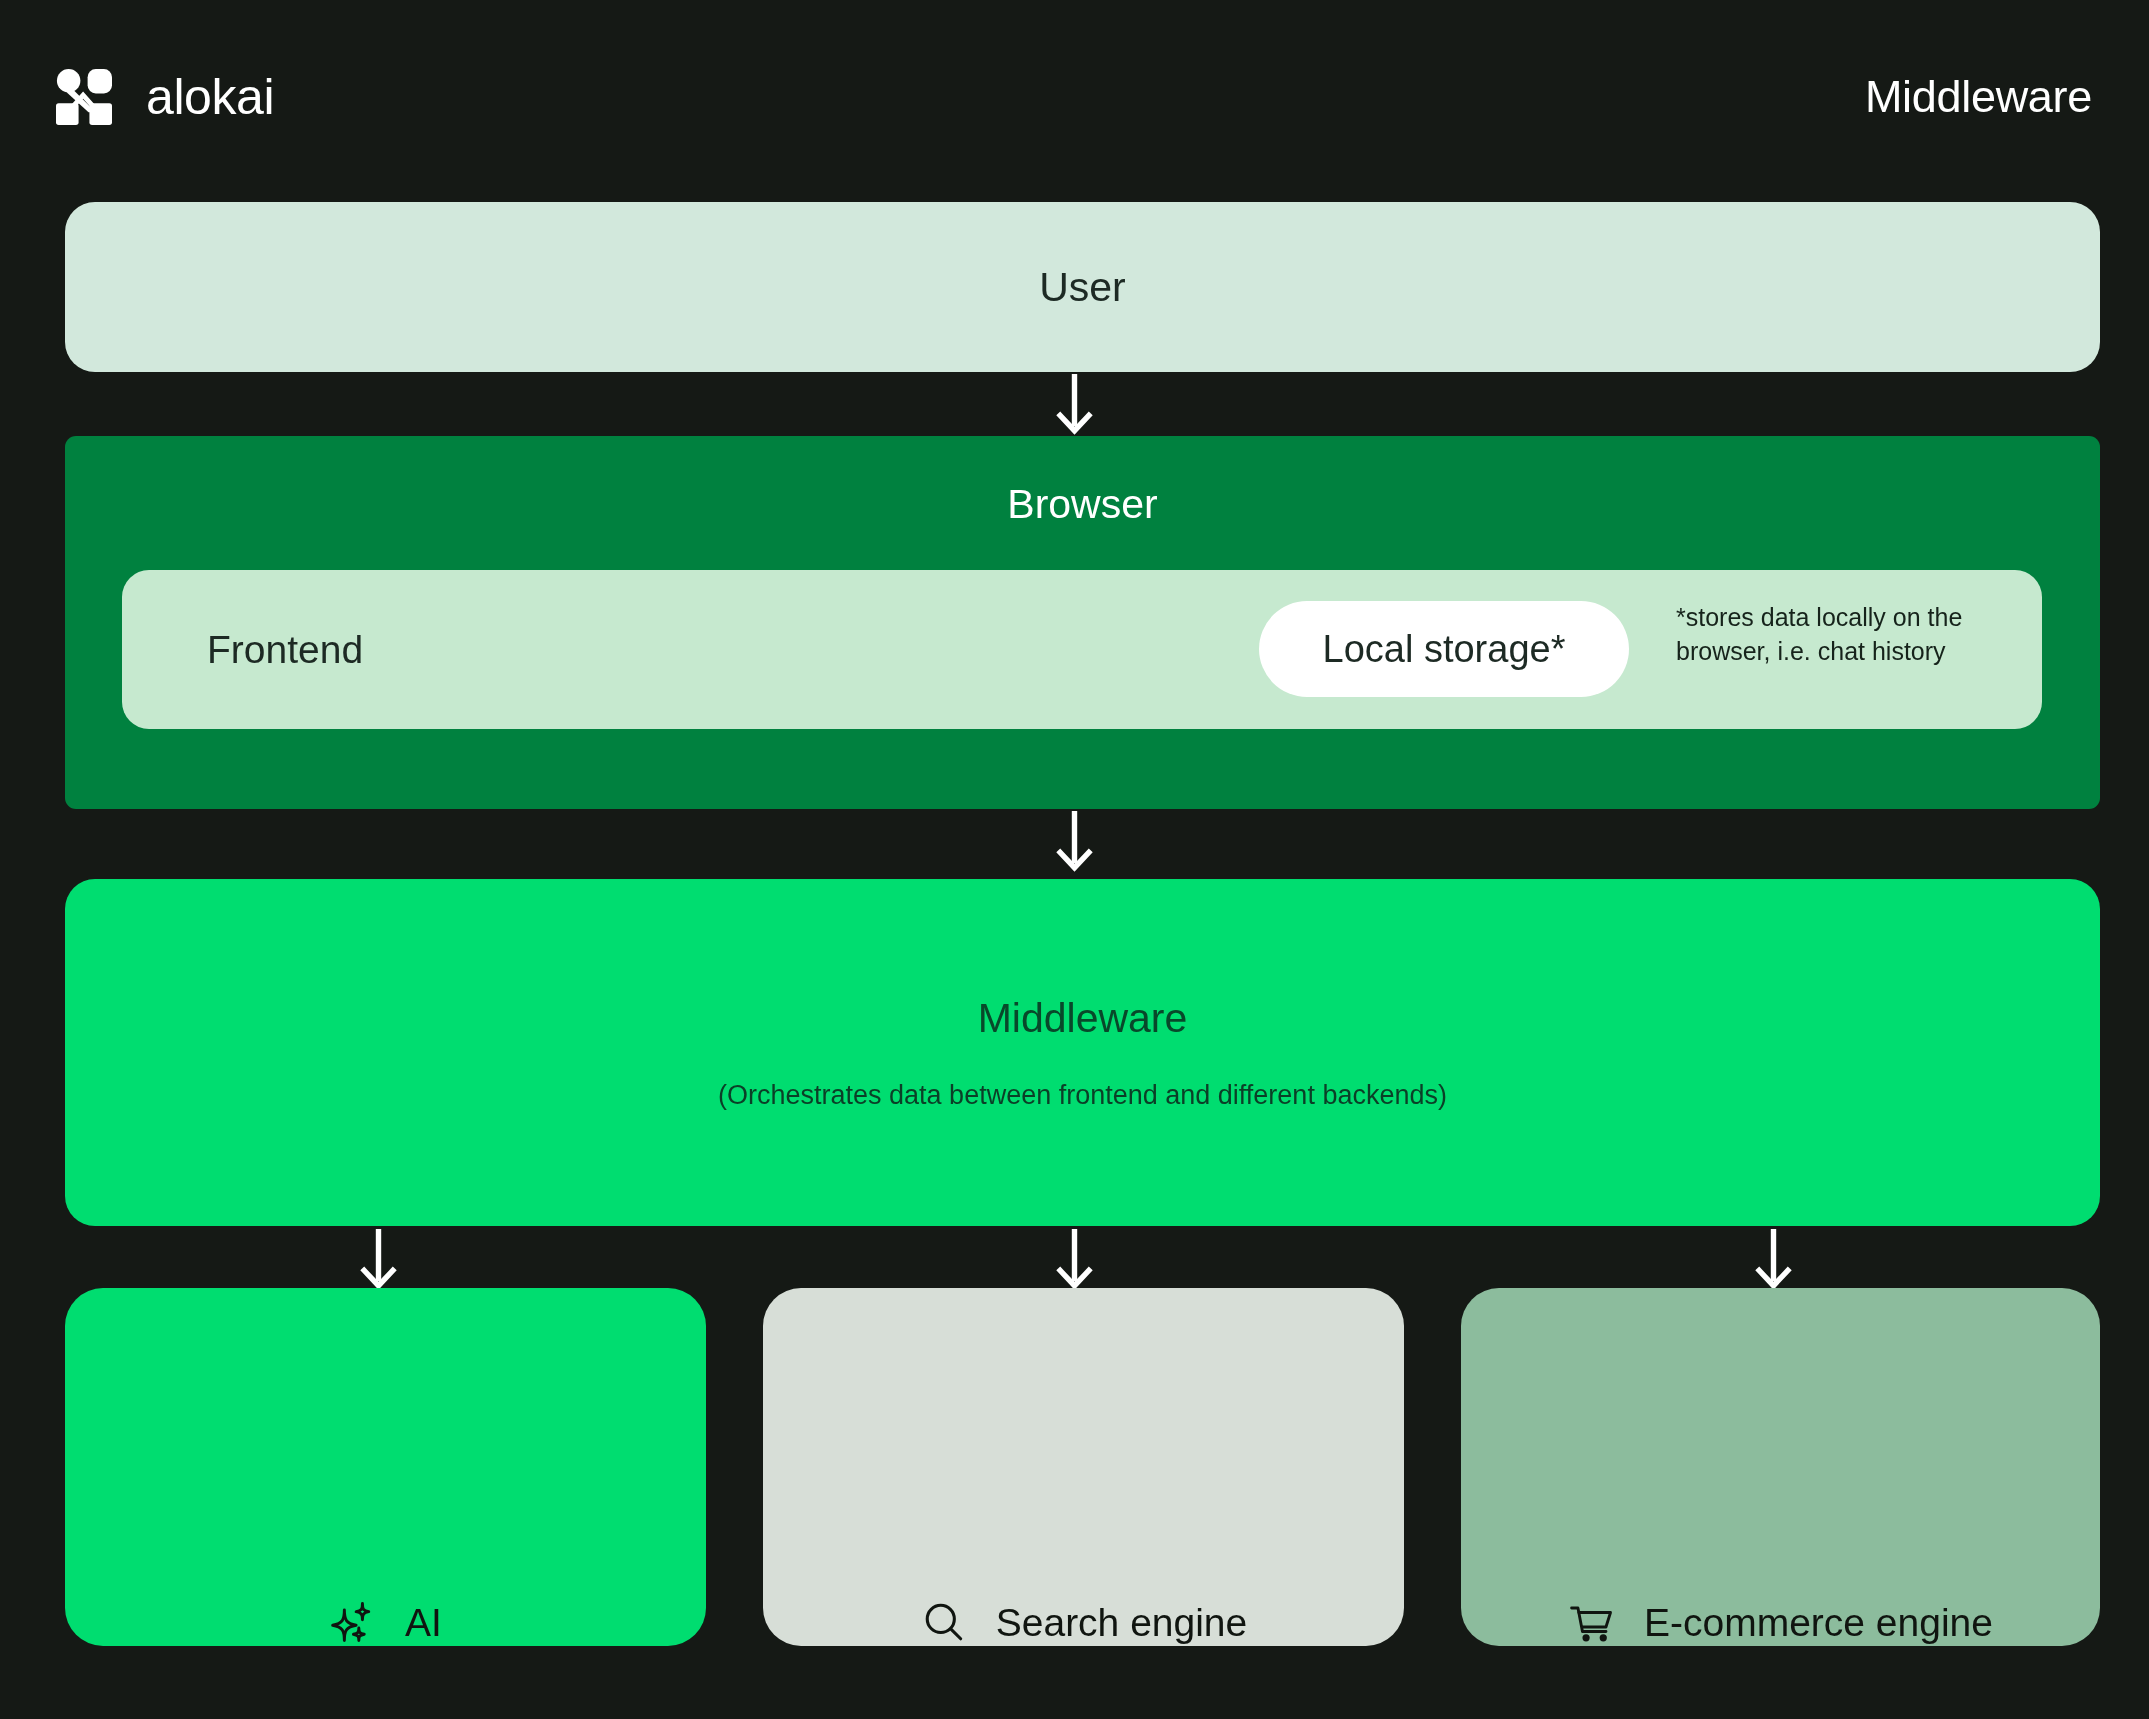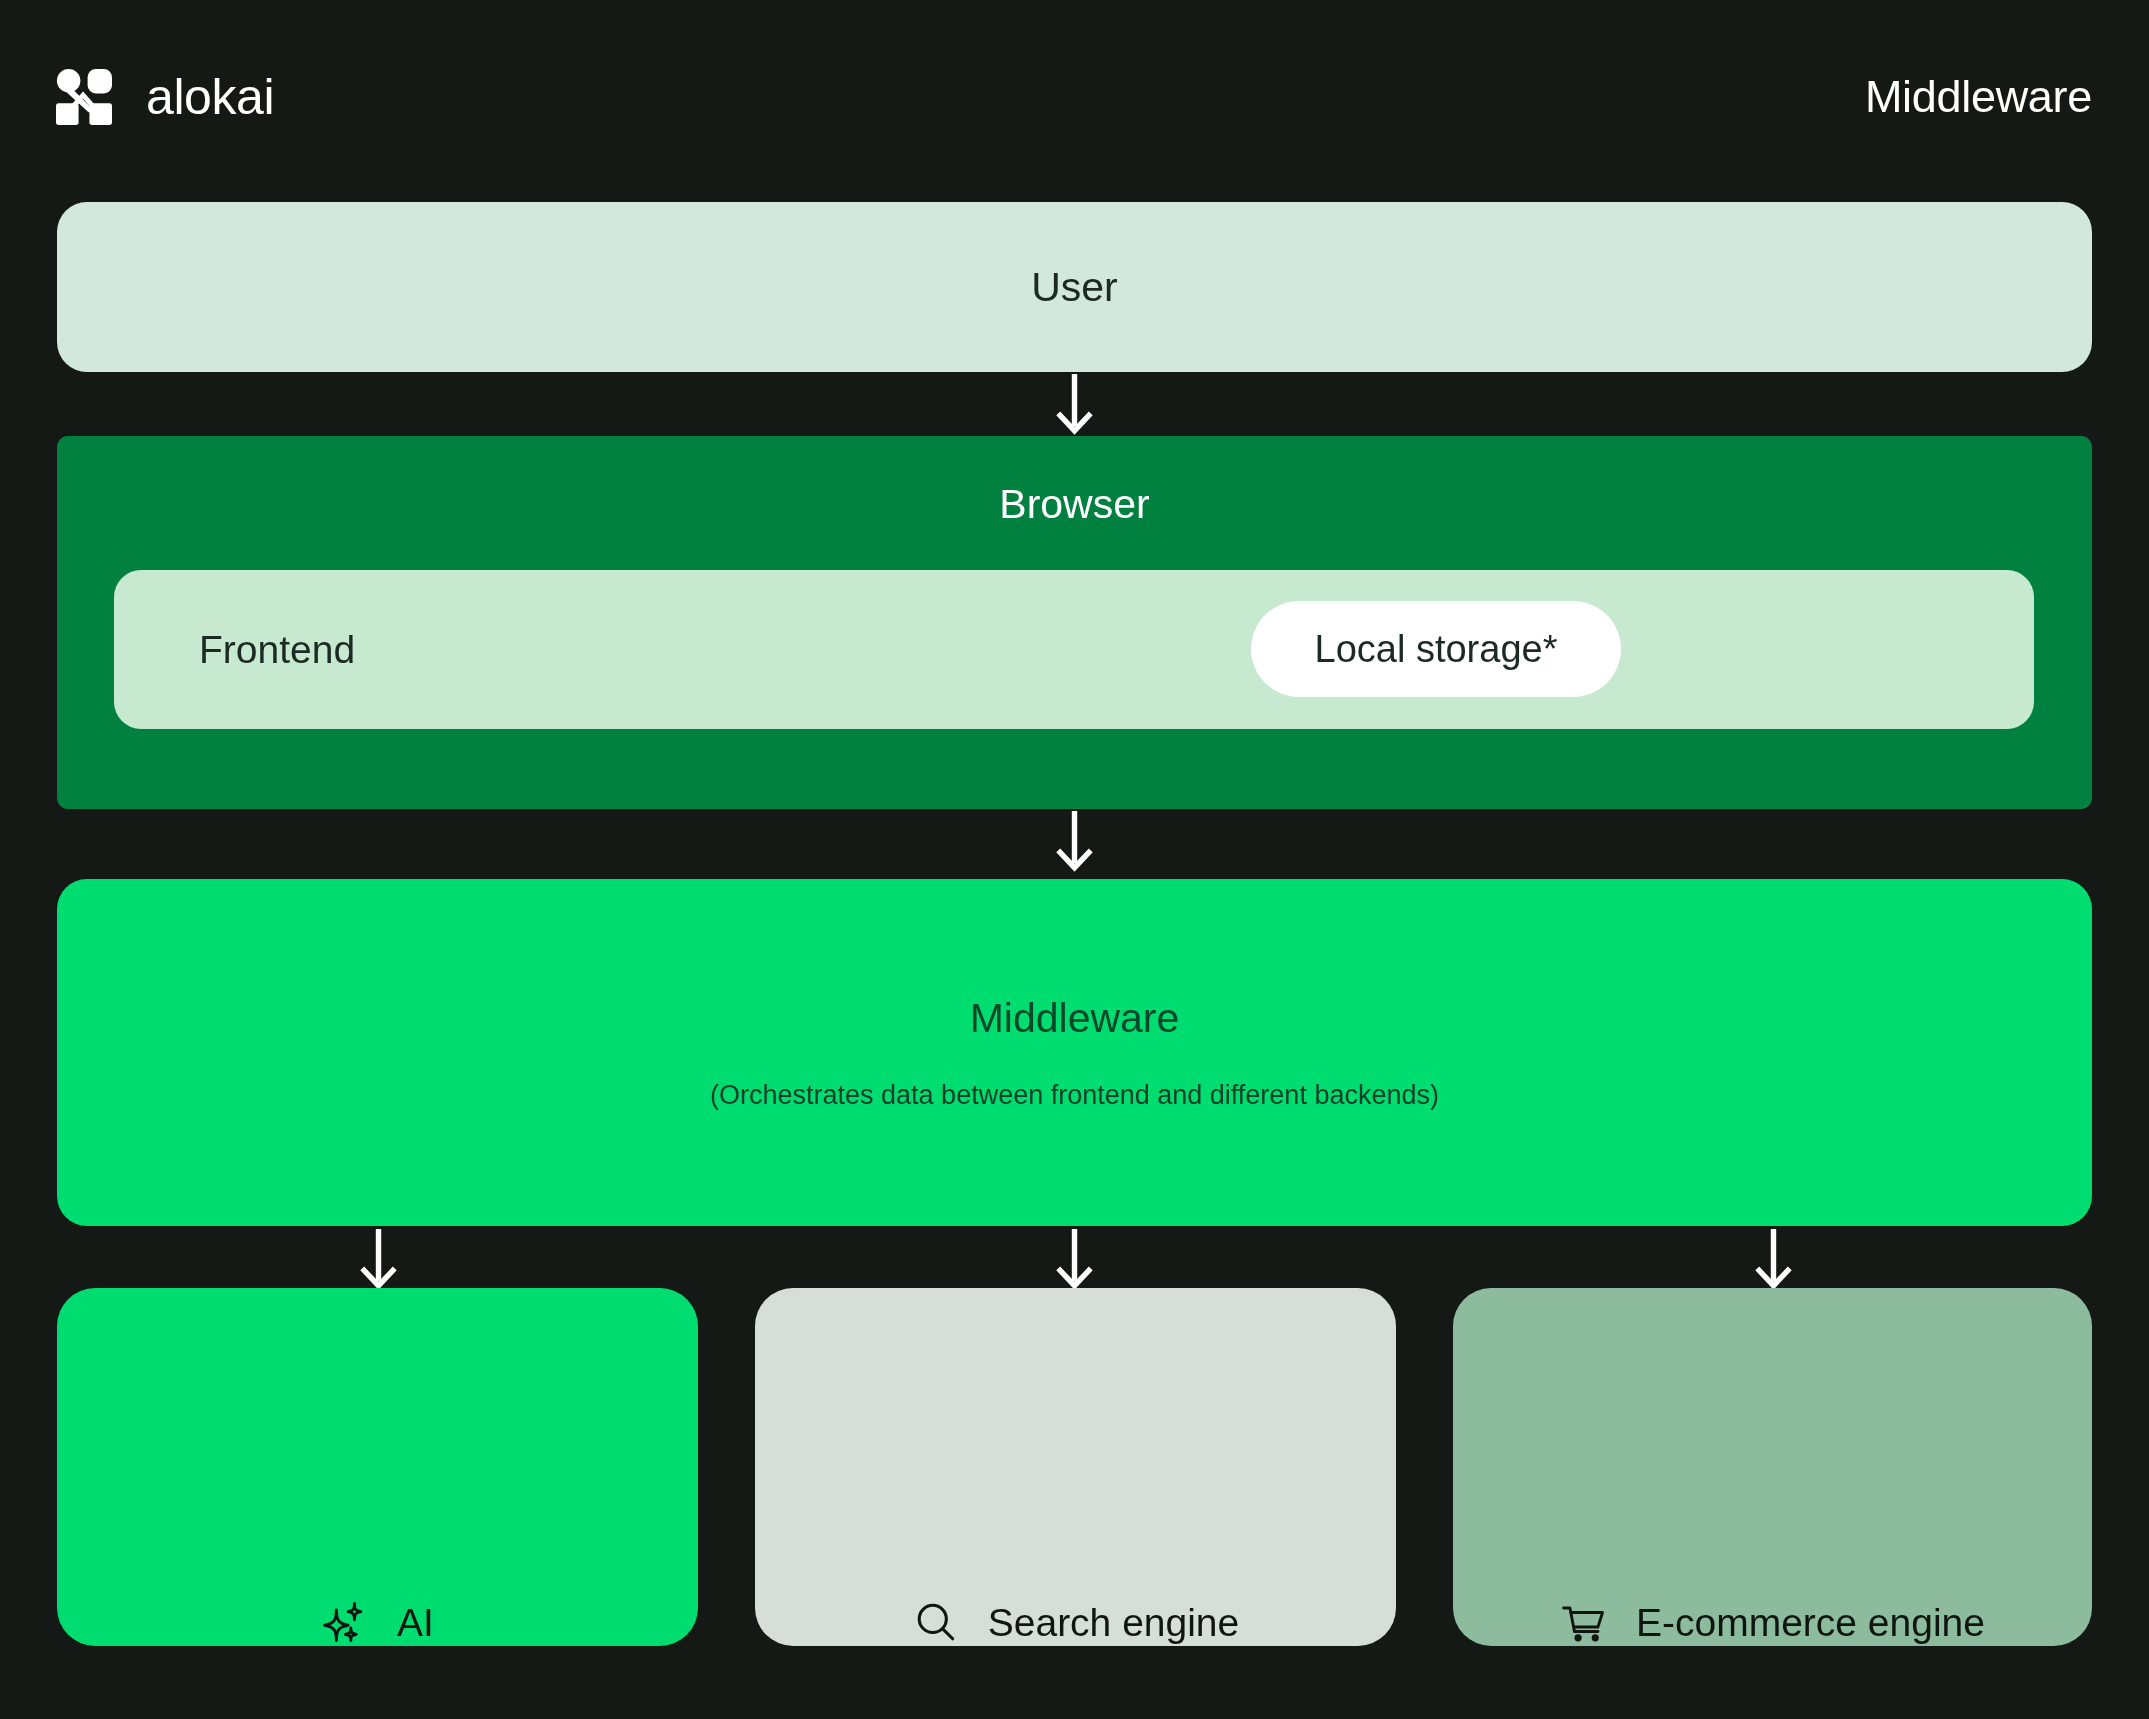--- a/index.html
+++ b/index.html
@@ -28,20 +28,21 @@
   }
   .page-title {
     font-size:45px; font-weight:400; color:#ffffff; letter-spacing:-0.3px;
   }
 
   
   .node {
     position:absolute;
     border-radius:30px;
     display:flex;
+    margin-left:8px;
   }
 
   
   .user-box {
     left:57px; top:202px; width:2035px; height:170px;
     background:#d2e8dc;
     align-items:center; justify-content:center;
   }
   .user-label { font-size:41px; color:#1d2a24; font-weight:400; }
 
@@ -146,20 +147,21 @@
 <div class="node browser-box">
   <span class="browser-label">Browser</span>
 
   <div class="frontend-row">
     <span class="frontend-label">Frontend</span>
 
     <div class="local-storage-pill">
       <span class="local-storage-label">Local storage*</span>
     </div>
 
+    <div class="storage-note">*stores data locally on the browser, i.e. chat history</div>
   </div>
 </div>
 
 <svg class="arrow arrow-browser-mw" width="45" height="63" viewBox="0 0 50 70">
   <line x1="25" y1="0" x2="25" y2="58" stroke="#ffffff" stroke-width="6"></line>
   <polyline points="9,46 25,63 41,46" fill="none" stroke="#ffffff" stroke-width="6" stroke-linecap="square"></polyline>
 </svg>
 
 <div class="node middleware-box">
   <span class="middleware-title">Middleware</span>

